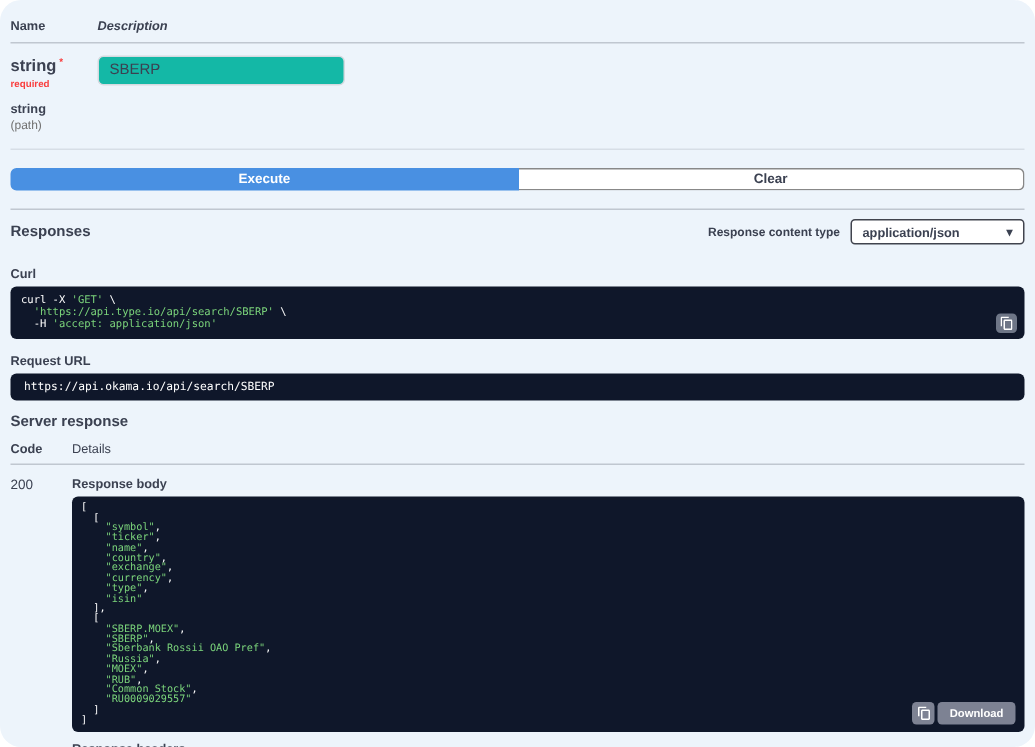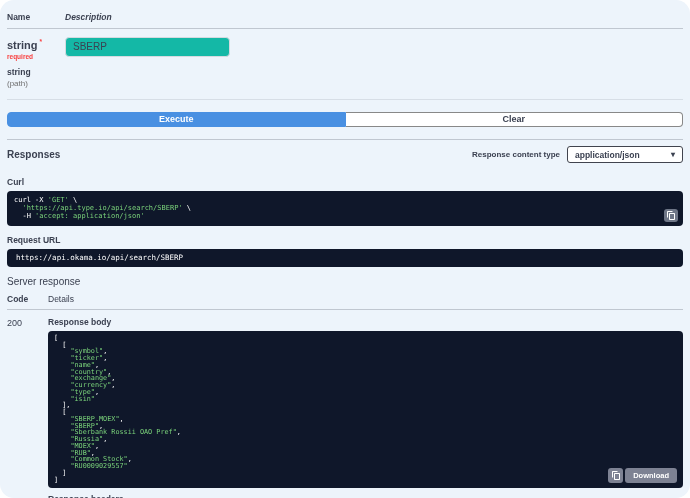--- a/index.html
+++ b/index.html
@@ -60,21 +60,21 @@
   .code-line { white-space:pre; }
   .tok-p { color:#ffffff; }
   .tok-s { color:#7bd47b; }
   .curl-block { padding:5px 7px 6px 7px; font-size:7px; line-height:8px; }
   .url-block  { padding:5px 9px; font-size:7.5px; line-height:7.5px; }
   .body-block { padding:4px 6px 5px 6px; font-size:6.8px; line-height:6.75px; }
   .curl-section { margin-top:8px; }
   .request-url-section { margin-top:9px; }
   
   .server-response-section { margin-top:9px; }
-  .server-response-title { font-size:10px; font-weight:400; margin-bottom:3px; }
+  .server-response-title { font-size:10px; font-weight:700; margin-bottom:3px; }
   .sr-head { display:flex; padding:4px 0 5px 0; border-bottom:1px solid rgba(59,65,81,.25); }
   .col-code-head { width:41px; font-size:8.5px; font-weight:700; }
   .col-details-head { flex:1; font-size:8.5px; font-weight:400; }
   .sr-row { display:flex; padding-top:7px; border-bottom:1px solid rgba(59,65,81,.2); padding-bottom:7px; }
   .sr-code { width:41px; font-size:9px; padding-top:1px; }
   .sr-details { flex:1; }
   .response-headers-label { margin-top:6px; }
   
   .copy-btn {
     position:absolute; right:5px; bottom:3px; width:14px; height:13px;

